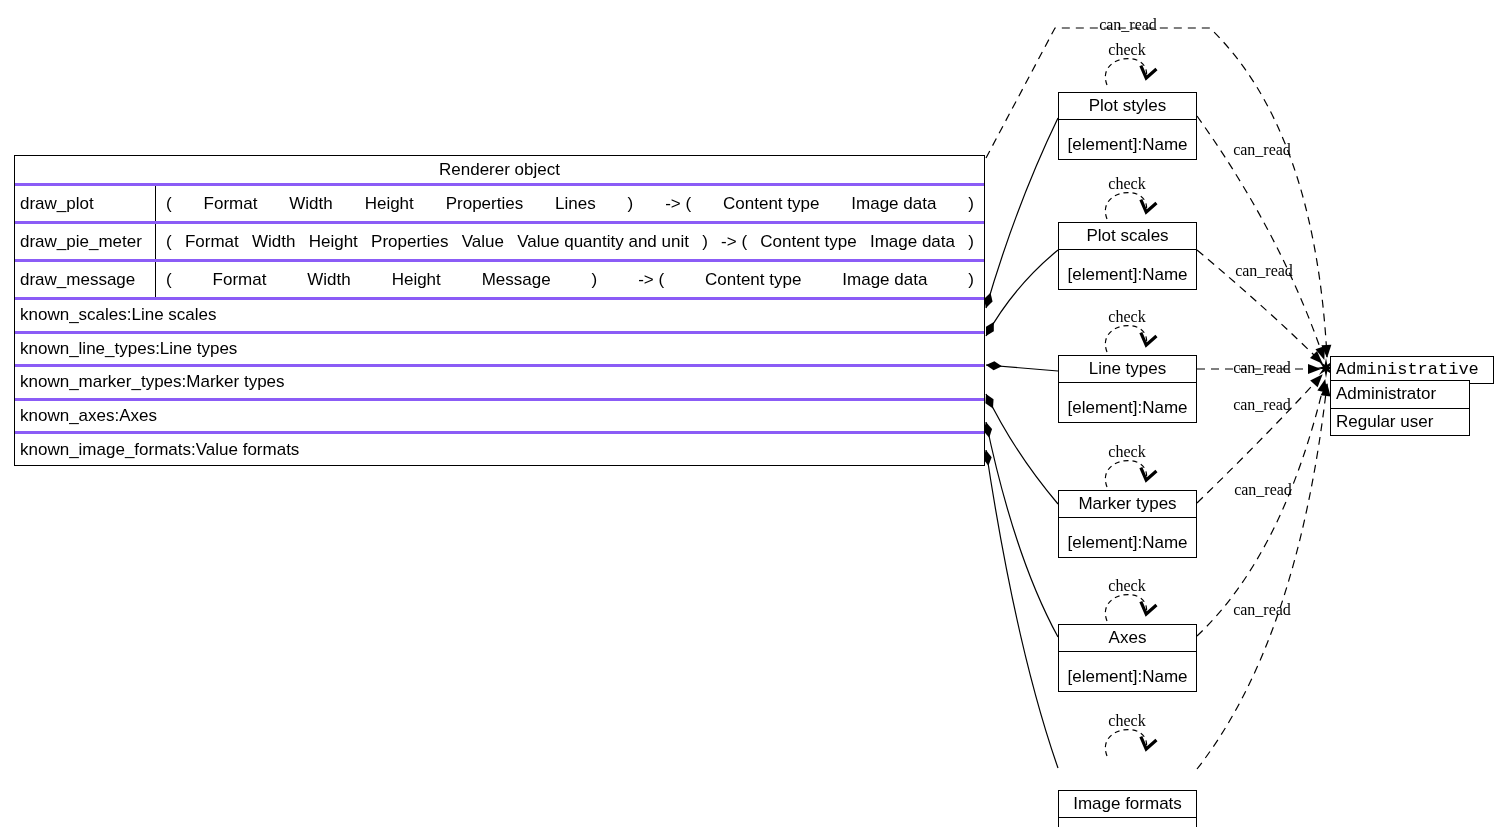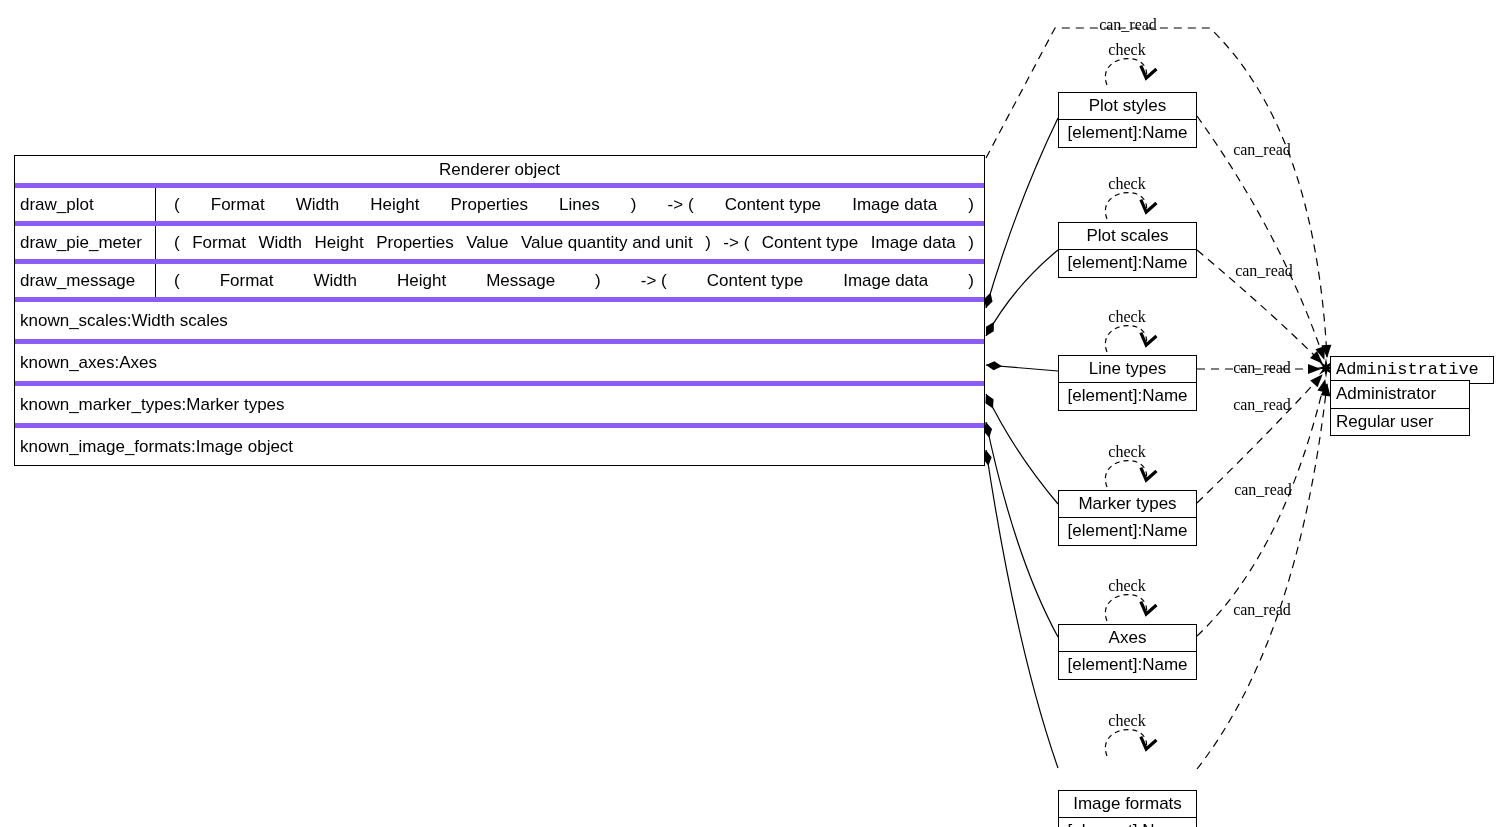--- a/index.html
+++ b/index.html
@@ -5,34 +5,34 @@
   html,body{margin:0;padding:0;background:#fff;}
   #canvas{position:relative;width:1509px;height:827px;background:#fff;overflow:hidden;
           font-family:"Liberation Sans","DejaVu Sans",sans-serif;color:#000;}
   #edges{position:absolute;left:0;top:0;pointer-events:none;}
 
   
   .rtable{position:absolute;left:14px;top:155px;width:971px;height:311px;
           border:1px solid #000;box-sizing:border-box;display:flex;flex-direction:column;
           background:#fff;font-size:17px;}
   .trow{box-sizing:border-box;display:flex;align-items:center;text-align:center;}
-  .trow + .trow{border-top:5px solid #8b5cf6;gap:8px;}
+  .trow + .trow{border-top:3px solid #8b5cf6;}
   .thead{height:27px;justify-content:center;}
   .mrow{height:38px;}
   .mname{width:141px;align-self:stretch;display:flex;align-items:center;
          border-right:1px solid #000;box-sizing:border-box;padding-left:5px;}
   .msig{flex:1;display:flex;justify-content:space-between;align-items:center;
         padding:0 10px;white-space:nowrap;}
   .arow{flex:1;padding-left:5px;}
 
   
   .ebox{position:absolute;left:1058px;width:139px;border:1.4px solid #000;box-sizing:border-box;
         background:#fff;font-size:17px;text-align:center;}
   .ehead{height:27px;line-height:26px;border-bottom:1.4px solid #000;box-sizing:border-box;}
-  .eattr{height:27px;line-height:26px;}
+  .eattr{height:27px;line-height:26px;margin-top:12px;}
 
   
   .ahead{position:absolute;left:1330px;top:356px;width:164px;height:28px;line-height:26px;
          border:1.4px solid #000;box-sizing:border-box;background:#fff;font-size:17px;padding-left:5px;font-family:Liberation Mono, monospace;}
   .arows{position:absolute;left:1330px;top:380px;width:140px;border:1.4px solid #000;
          box-sizing:border-box;background:#fff;font-size:17px;}
   .auser{height:27px;line-height:26px;padding-left:5px;box-sizing:border-box;}
   .auser + .auser{border-top:1.4px solid #000;}
 
   
@@ -139,24 +139,25 @@
         <span>Height</span>
         <span>Message</span>
         <span>)</span>
         <span>-&gt; (</span>
         <span>Content type</span>
         <span>Image data</span>
         <span>)</span>
       </div>
     </div>
 
-    <div class="trow arow">known_scales:Width scales</div>
+    <div class="trow arow">known_scales:Line scales</div>
+    <div class="trow arow">known_line_types:Line types</div>
+    <div class="trow arow">known_marker_types:Marker types</div>
     <div class="trow arow">known_axes:Axes</div>
-    <div class="trow arow">known_marker_types:Marker types</div>
-    <div class="trow arow">known_image_formats:Image object</div>
+    <div class="trow arow">known_image_formats:Value formats</div>
   </div>
 
   <div class="ebox" style="top:92px">
     <div class="ehead">Plot styles</div>
     <div class="eattr">[element]:Name</div>
   </div>
   <div class="ebox" style="top:222px">
     <div class="ehead">Plot scales</div>
     <div class="eattr">[element]:Name</div>
   </div>

